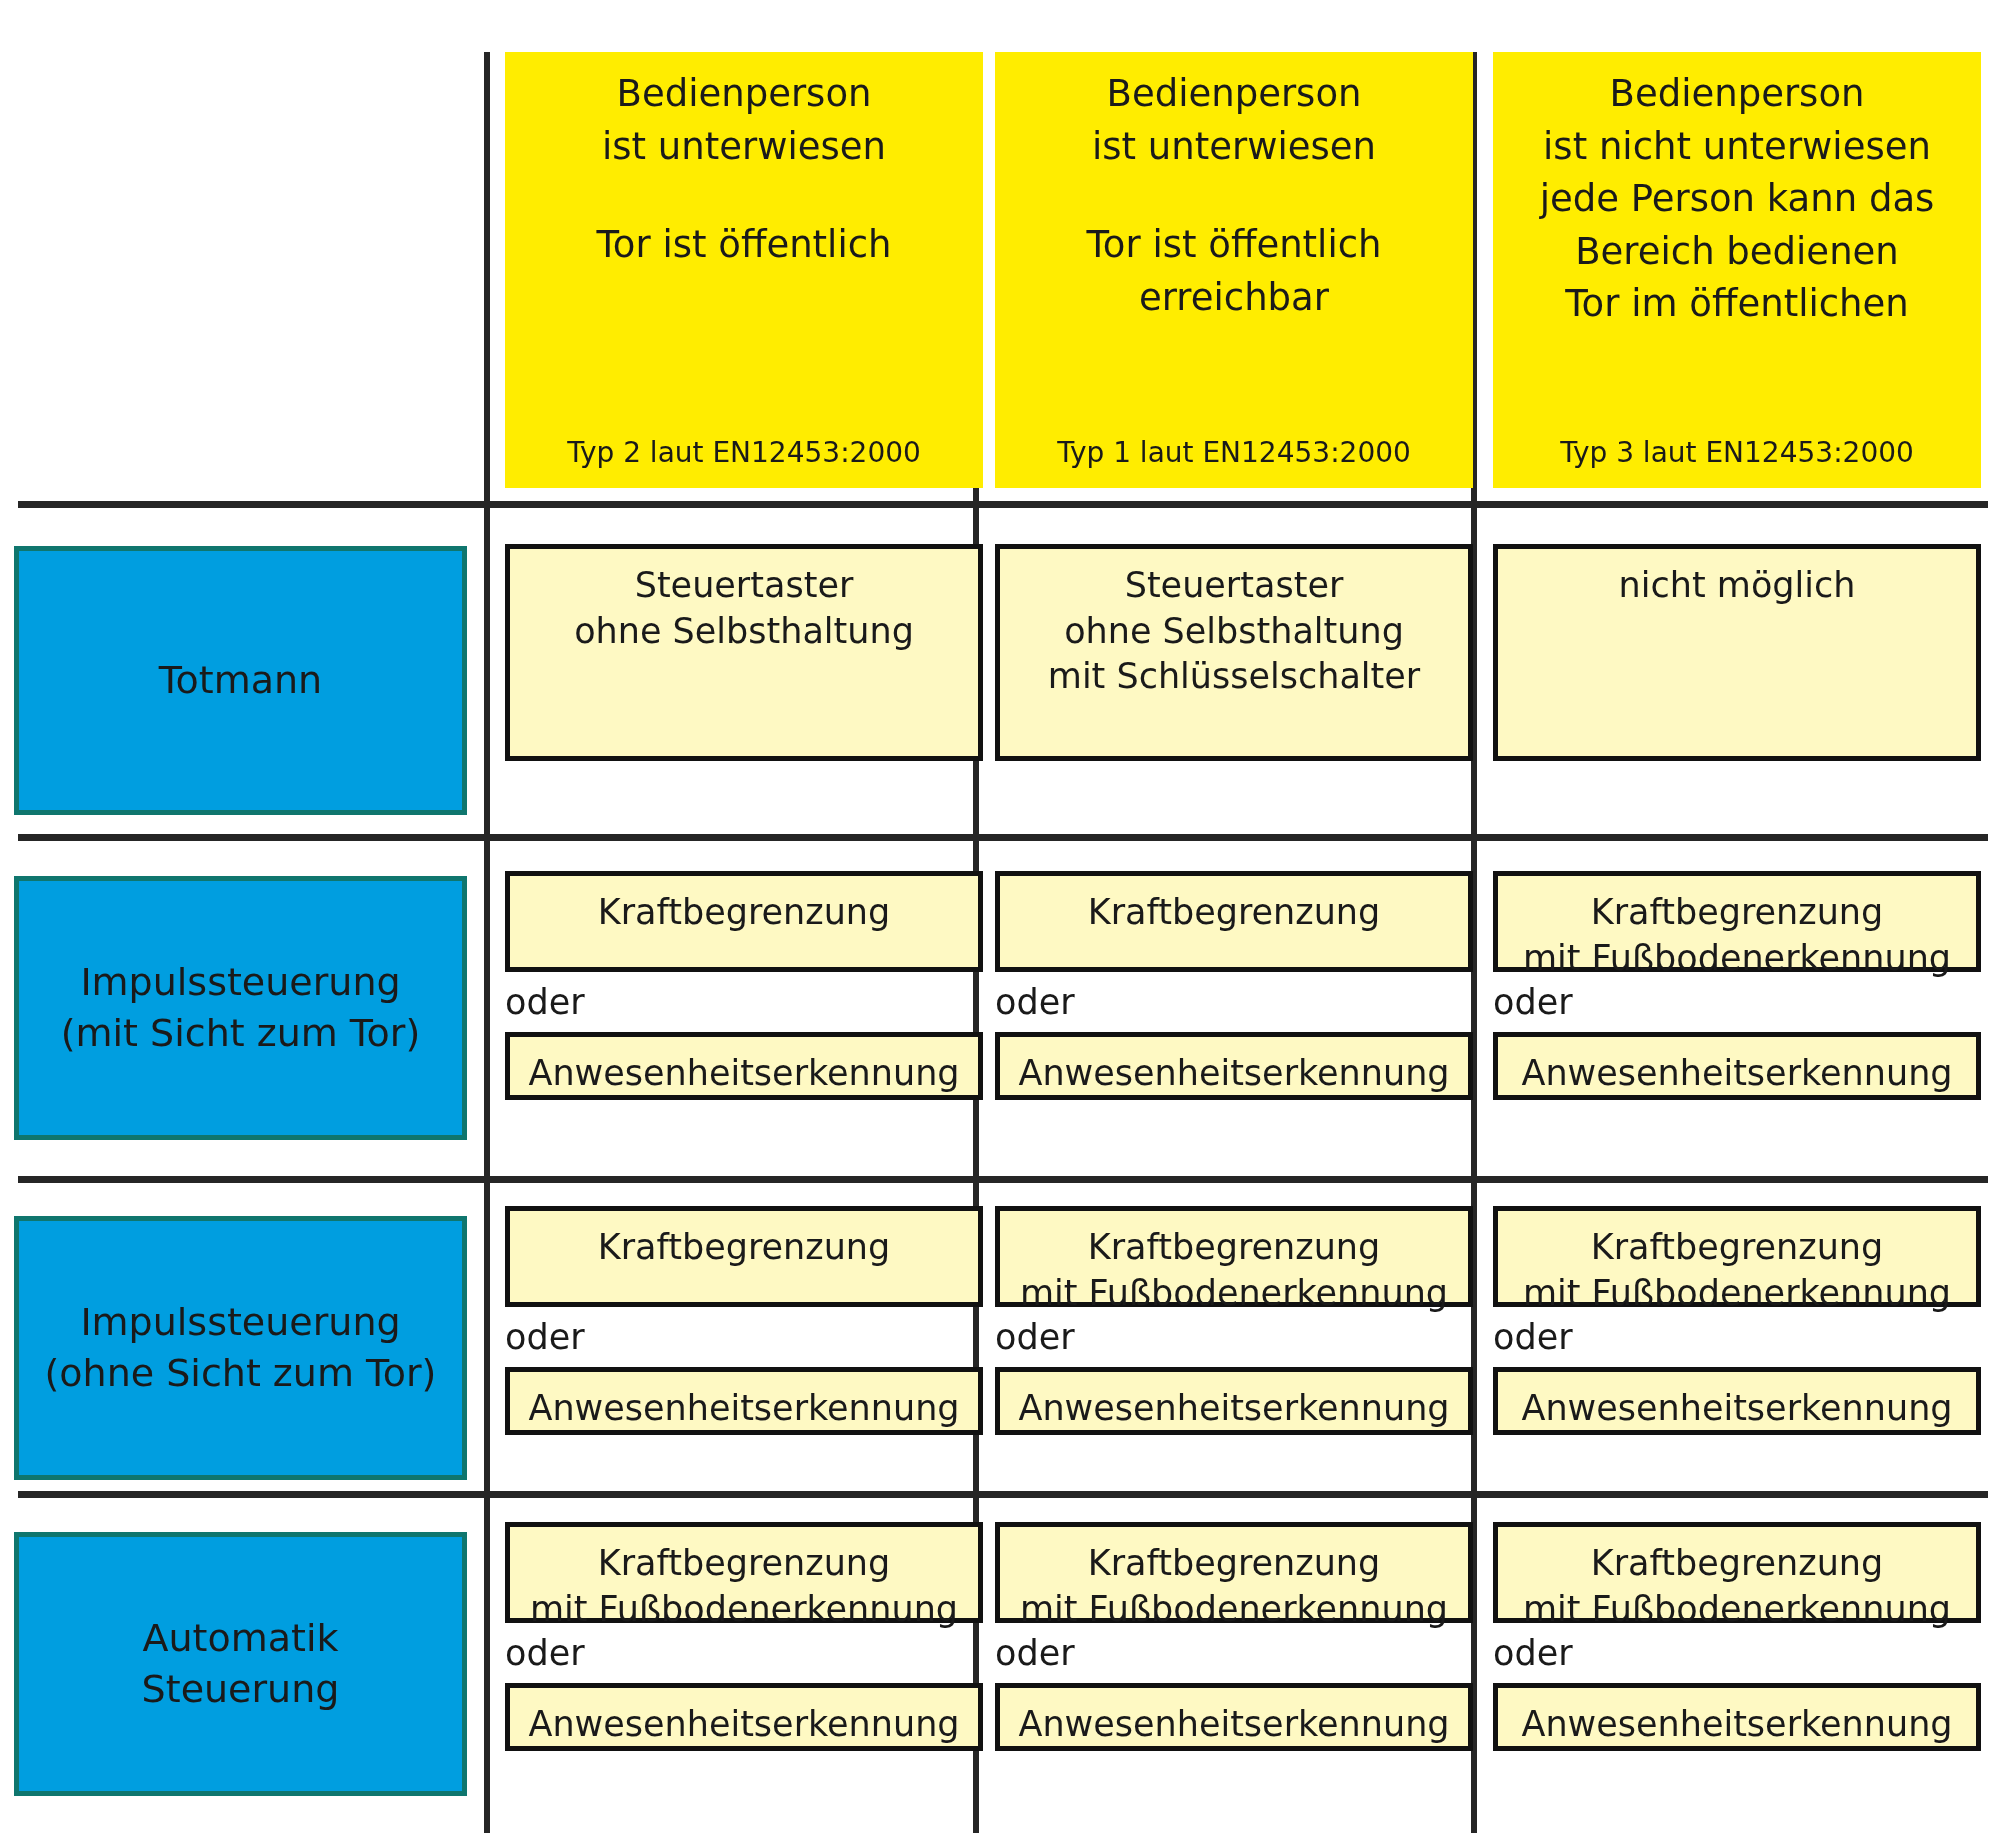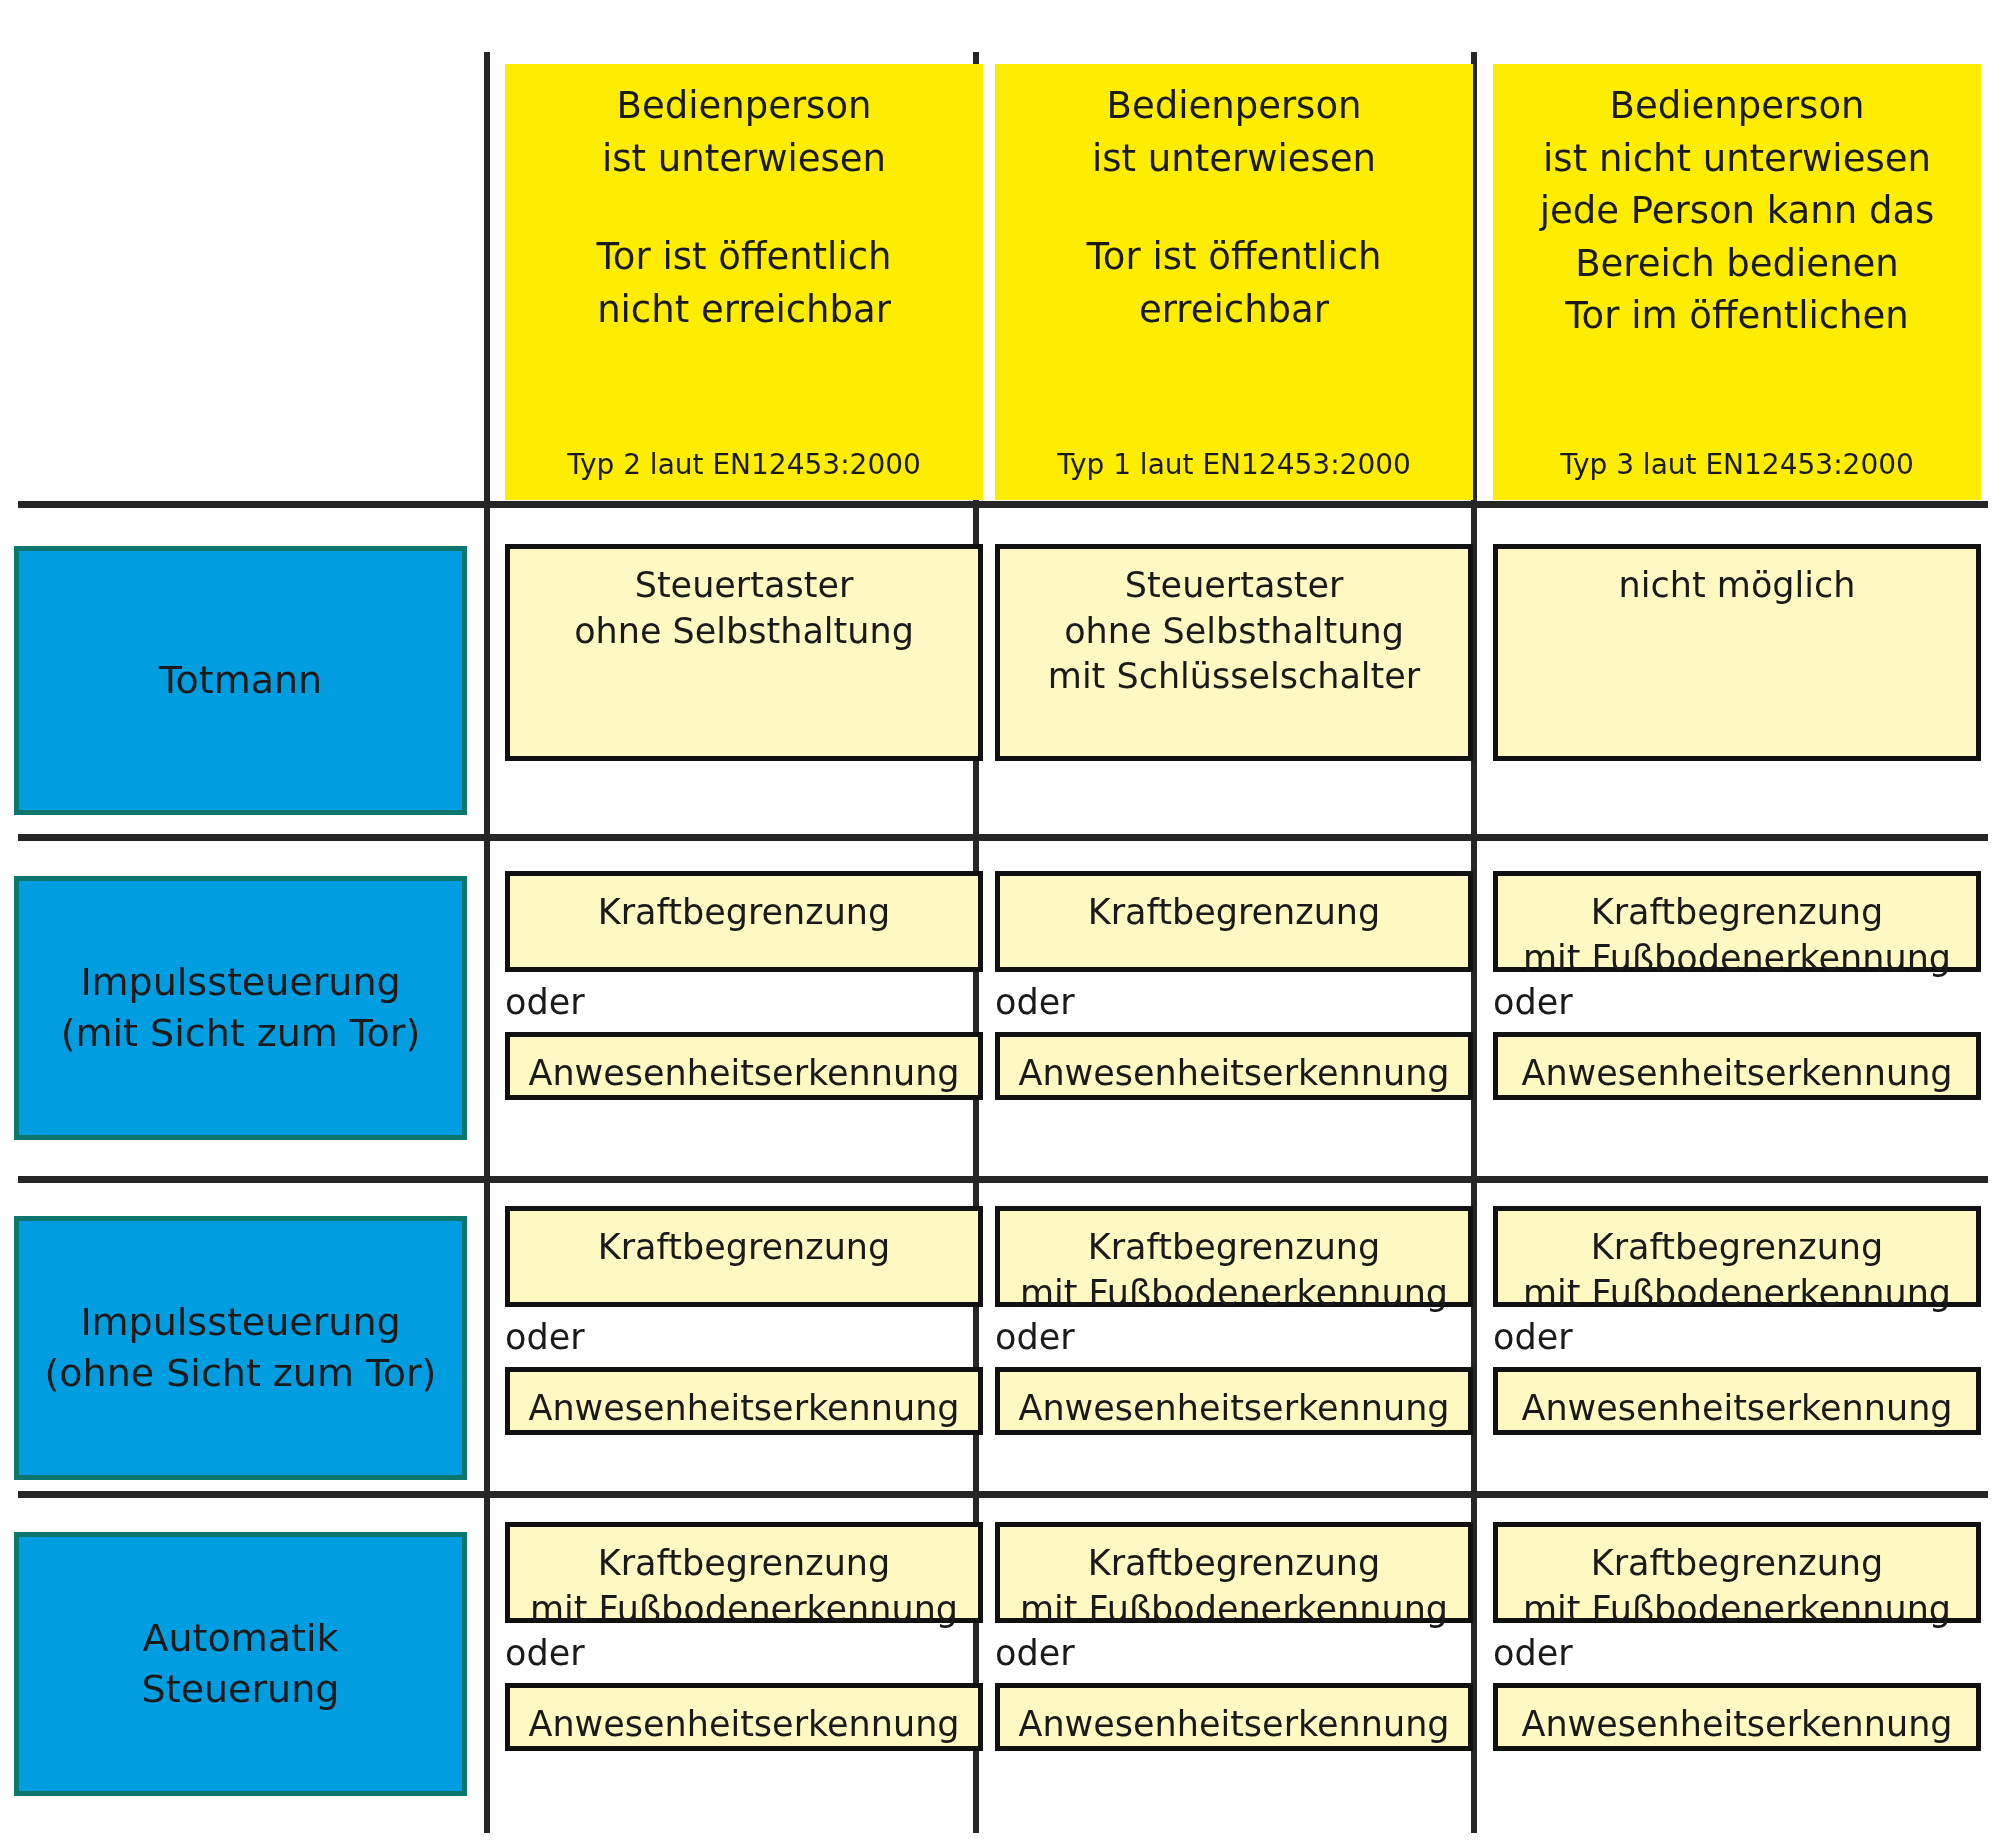--- a/index.html
+++ b/index.html
@@ -39,21 +39,21 @@
 
   
   .col-label  { left: 14px;   width: 453px; }
   .col-1      { left: 505px;  width: 478px; }
   .col-2      { left: 995px; width: 478px; }
   .col-3      { left: 1493px; width: 488px; }
 
   
   .yellow-cell {
     position: absolute;
-    top: 64px;
+    top: 52px;
     height: 436px;
     background: #FFED00;
     display: flex;
     flex-direction: column;
     align-items: center;
     box-sizing: border-box;
     padding: 16px 8px 18px 8px;
     justify-content: flex-end;
   }
   .yellow-cell .line {
@@ -138,21 +138,20 @@
   <div class="hrule" style="top:501px;"></div>
   <div class="hrule" style="top:834px;"></div>
   <div class="hrule" style="top:1176px;"></div>
   <div class="hrule" style="top:1491px;"></div>
 
   <div class="yellow-cell col-1">
     <div class="line">Bedienperson</div>
     <div class="line">ist unterwiesen</div>
     <div class="gap-lg"></div>
     <div class="line">Tor ist öffentlich</div>
-    <div class="line">nicht erreichbar</div>
     <div class="spacer"></div>
     <div class="typ">Typ 2 laut EN12453:2000</div>
   </div>
 
   <div class="yellow-cell col-2">
     <div class="line">Bedienperson</div>
     <div class="line">ist unterwiesen</div>
     <div class="gap-lg"></div>
     <div class="line">Tor ist öffentlich</div>
     <div class="line">erreichbar</div>

